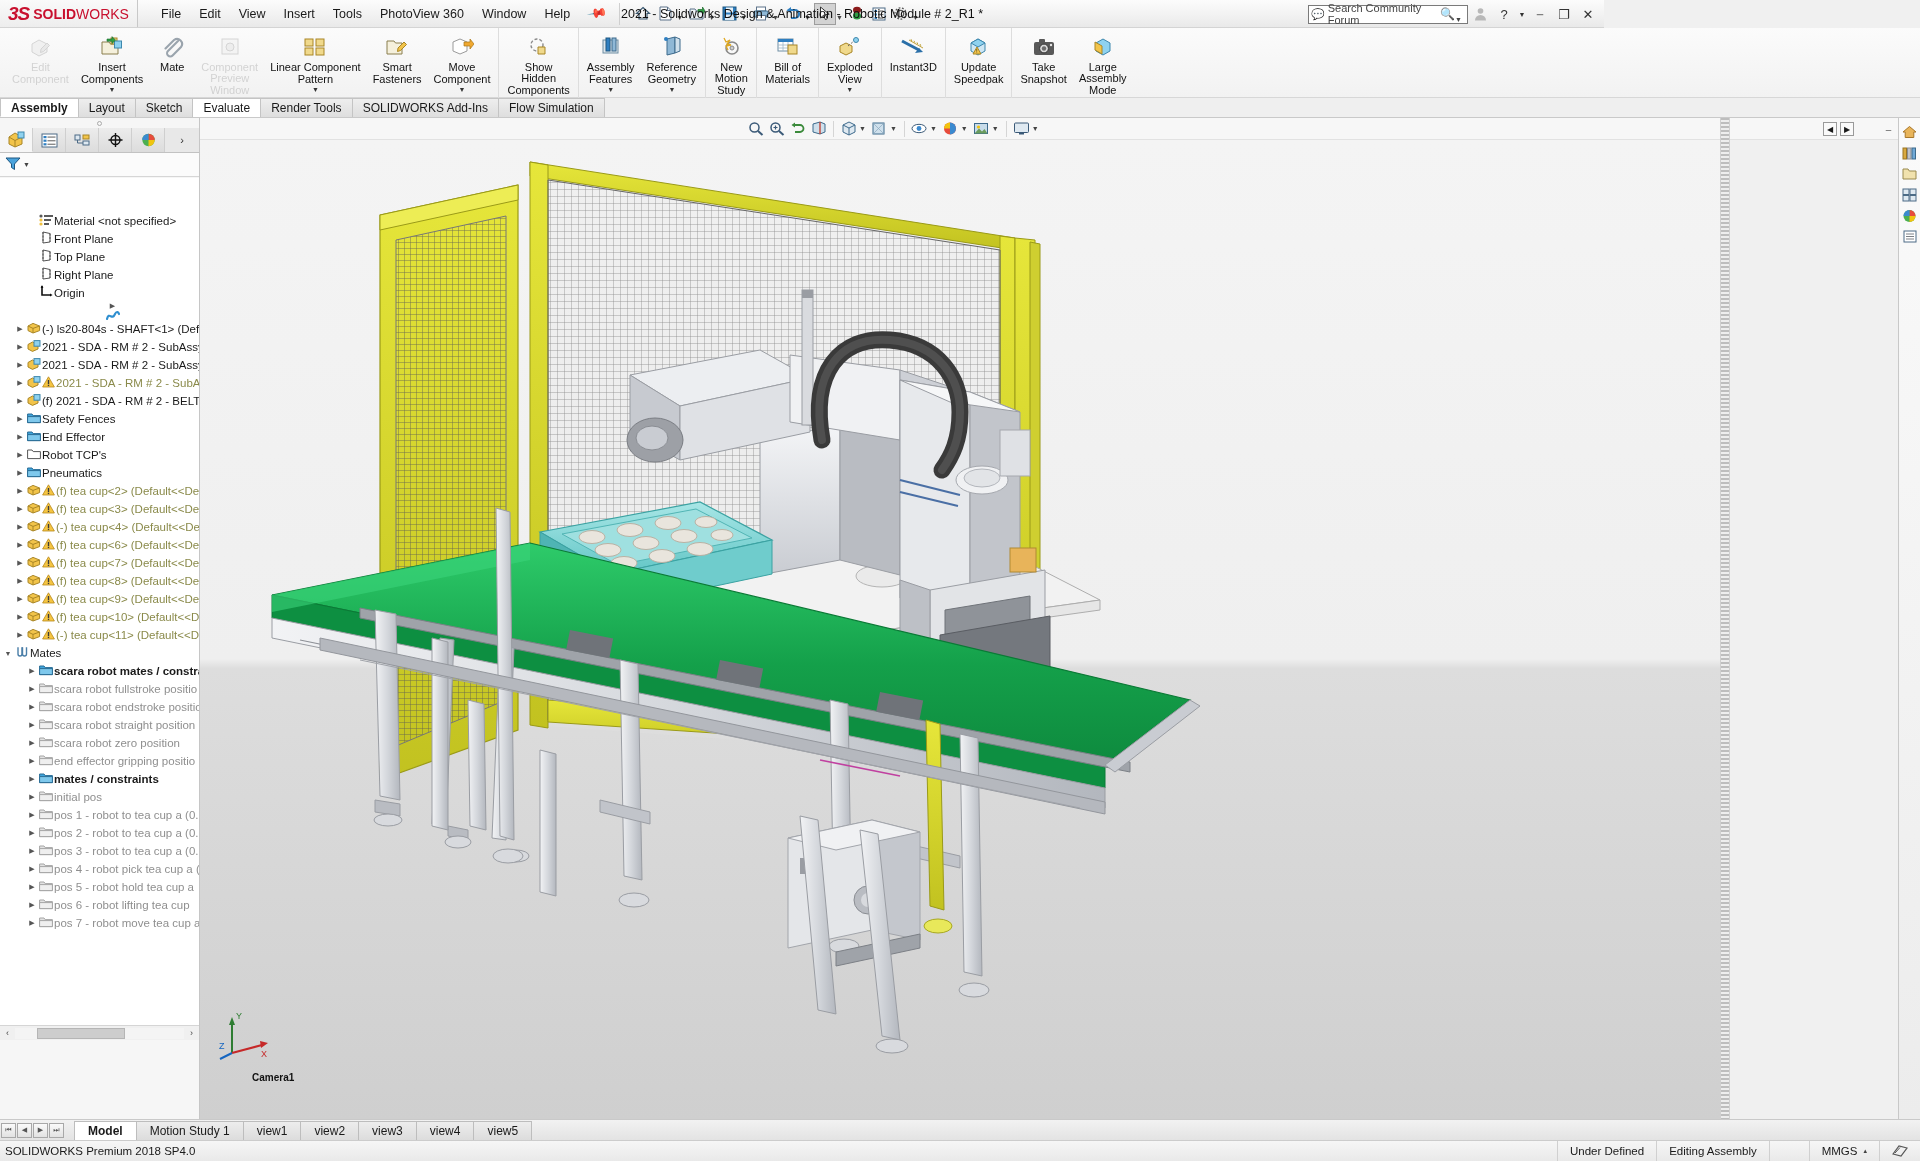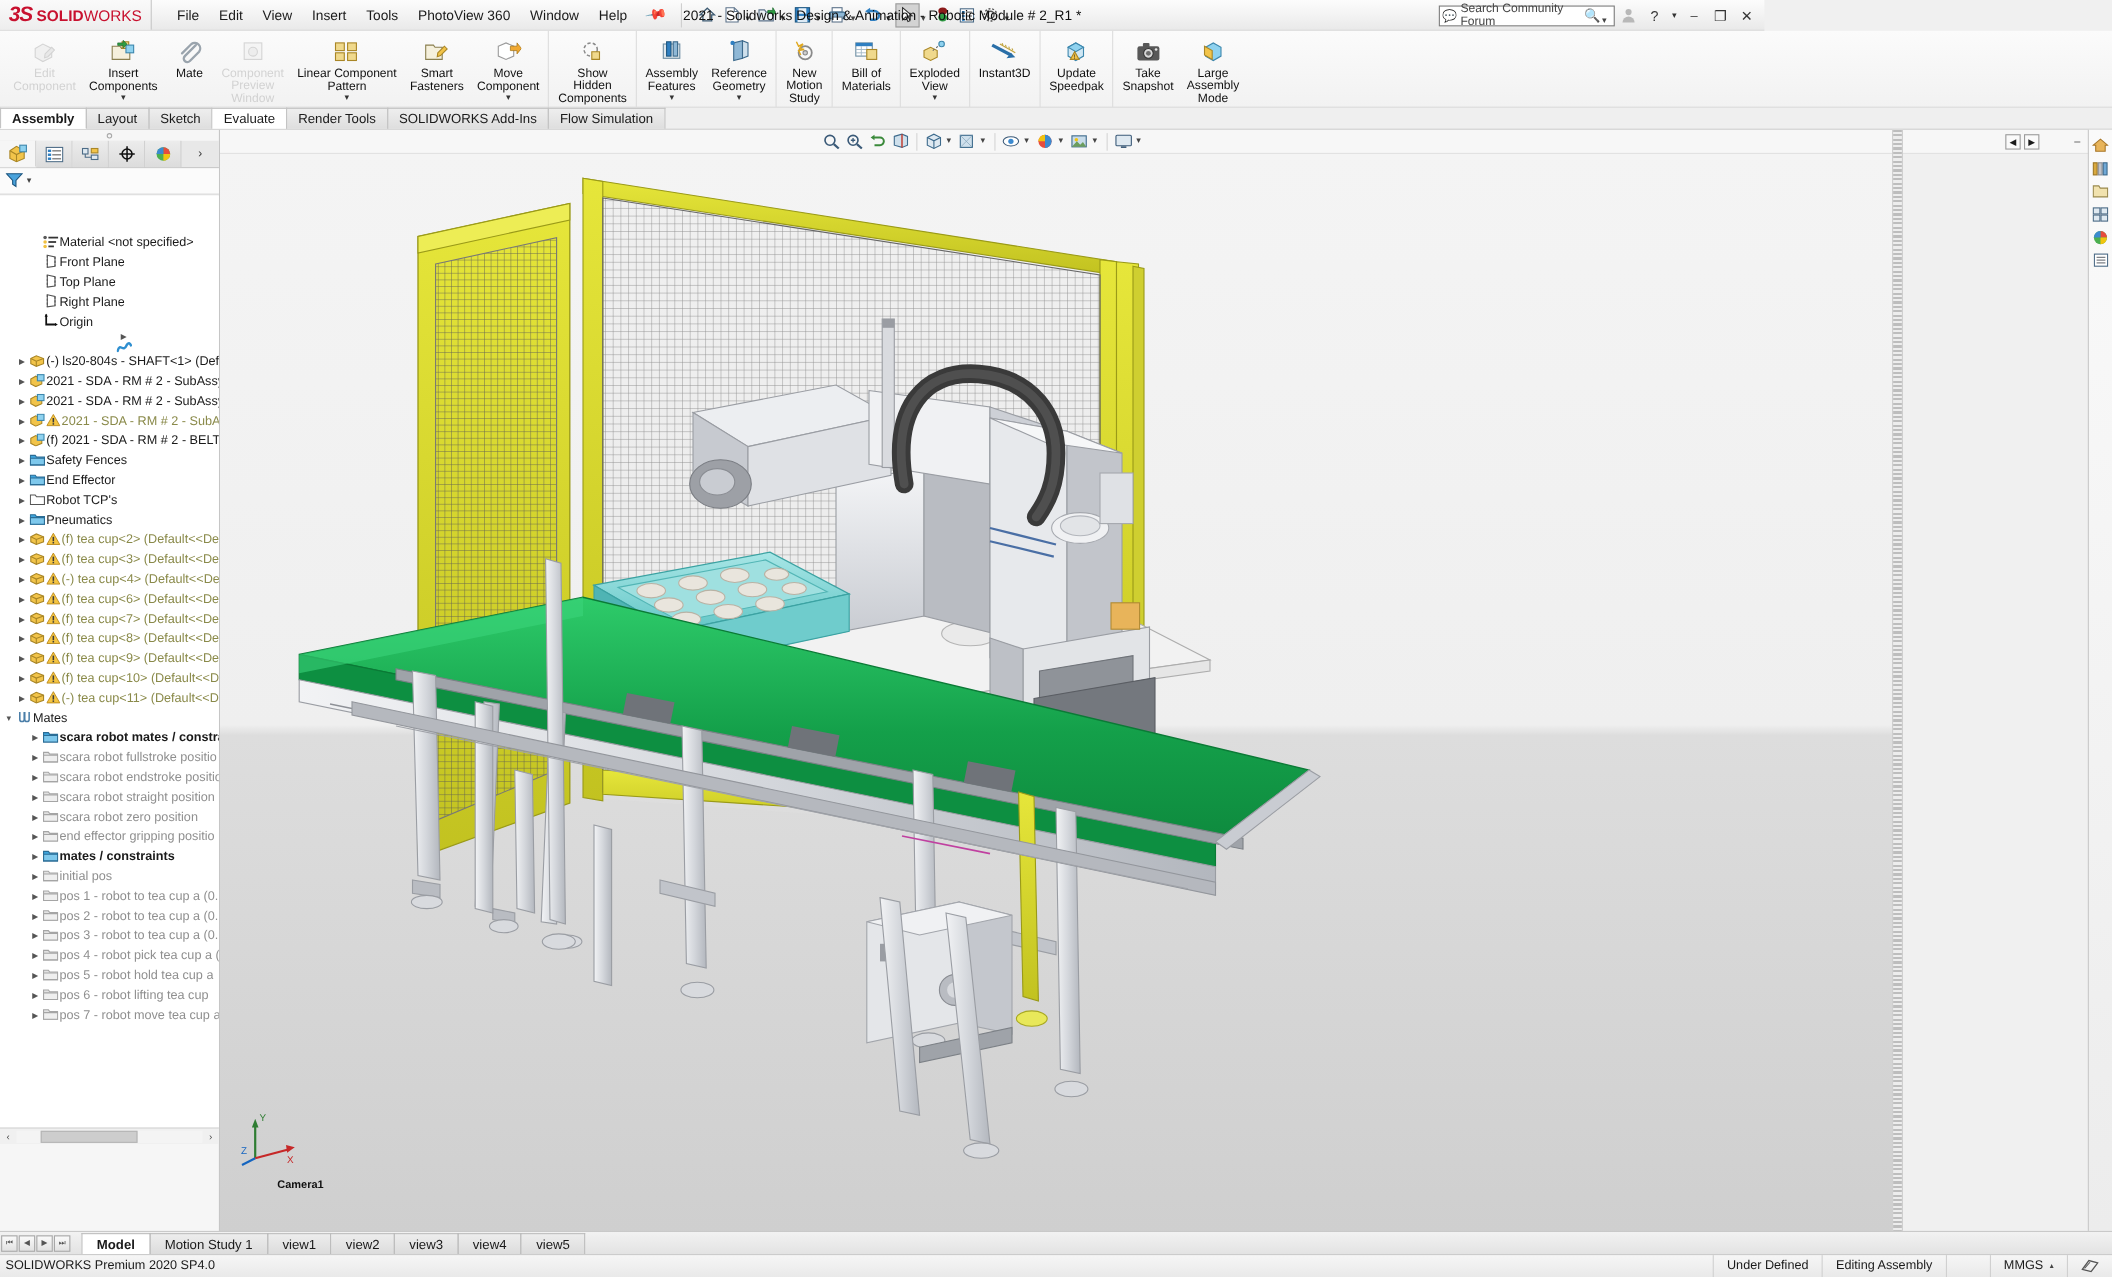--- a/index.html
+++ b/index.html
@@ -1356,21 +1356,21 @@
   <div class="bt-tab active">Model</div>
   <div class="bt-tab">Motion Study 1</div>
   <div class="bt-tab">view1</div>
   <div class="bt-tab">view2</div>
   <div class="bt-tab">view3</div>
   <div class="bt-tab">view4</div>
   <div class="bt-tab">view5</div>
 </div>
 
 <div id="statusbar">
-  <div class="left">SOLIDWORKS Premium 2020 SP4.0</div>
+  <div class="left">SOLIDWORKS Premium 2018 SP4.0</div>
   <div class="right">
     <div class="sb-cell">Under Defined</div>
     <div class="sb-cell">Editing Assembly</div>
     <div class="sb-cell" style="width:40px"></div>
     <div class="sb-cell">
       <span>MMGS</span>
       <span class="sb-caret">▴</span>
     </div>
     <div class="sb-cell">
       <svg width="16" height="14" viewBox="0 0 16 14">

